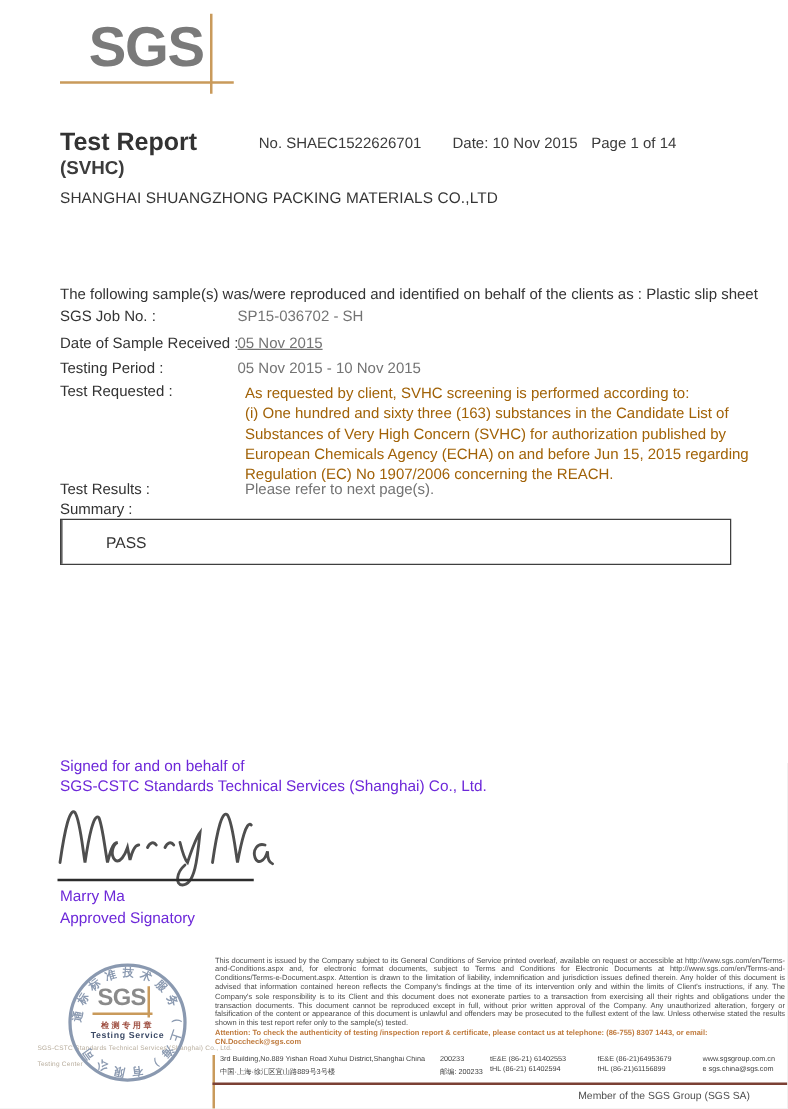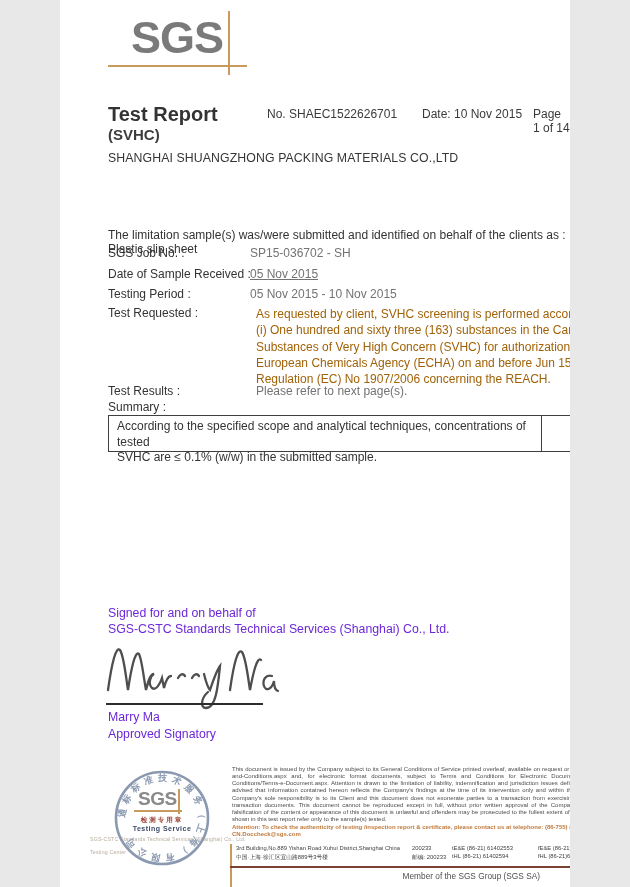--- a/index.html
+++ b/index.html
@@ -1,17 +1,17 @@
 <!DOCTYPE html>
 <html><head>
 <meta charset="utf-8">
 <style>
   html,body{margin:0;padding:0;background:#e8e8e8;}
   #page{
-    position:relative;width:510px;height:887px;margin:0 auto;background:#ffffff;
+    position:relative;width:630px;height:887px;margin:0 auto;background:#ffffff;
     font-family:"Liberation Sans","DejaVu Sans",sans-serif;color:#3a3a3a;overflow:hidden;
   }
   .abs{position:absolute;}
   .preline{white-space:pre-line;}
 
   
   #logo{left:48px;top:10px;width:142px;height:66px;}
   #logo .sgs{position:absolute;left:23px;top:2px;font-size:45px;line-height:52px;font-weight:bold;color:#7a7a7a;letter-spacing:-1px;}
   #logo .hline{position:absolute;left:0;top:55px;width:139px;height:2px;background:#c99a5b;}
   #logo .vline{position:absolute;left:120px;top:1px;width:2px;height:64px;background:#c99a5b;}
@@ -72,21 +72,21 @@
   </div>
 
   <div class="abs rpt-title">Test Report</div>
   <div class="abs rpt-sub">(SVHC)</div>
   <div class="abs hdr-item" style="left:207px;">No. SHAEC1522626701</div>
   <div class="abs hdr-item" style="left:362px;">Date: 10 Nov 2015</div>
   <div class="abs hdr-item" style="left:473px;">Page 1 of 14</div>
 
   <div class="abs client" style="top:151px;">SHANGHAI SHUANGZHONG PACKING MATERIALS CO.,LTD</div>
 
-  <div class="abs intro">The limitation sample(s) was/were submitted and identified on behalf of the clients as : Plastic slip sheet</div>
+  <div class="abs intro">The following sample(s) was/were reproduced and identified on behalf of the clients as : Plastic slip sheet</div>
 
   <div class="abs flabel" style="top:246px;">SGS Job No. :</div>
   <div class="abs fvalue" style="top:246px;">SP15-036702 - SH</div>
 
   <div class="abs flabel" style="top:267px;">Date of Sample Received :</div>
   <div class="abs fvalue" style="top:267px;text-decoration:underline;">05 Nov 2015</div>
 
   <div class="abs flabel" style="top:287px;">Testing Period :</div>
   <div class="abs fvalue" style="top:287px;">05 Nov 2015 - 10 Nov 2015</div>
 
@@ -95,22 +95,20 @@
 (i) One hundred and sixty three (163) substances in the Candidate List of
 Substances of Very High Concern (SVHC) for authorization published by
 European Chemicals Agency (ECHA) on and before Jun 15, 2015 regarding
 Regulation (EC) No 1907/2006 concerning the REACH.</div>
 
   <div class="abs flabel" style="top:384px;">Test Results :</div>
   <div class="abs fvalue" style="left:196px;top:384px;">Please refer to next page(s).</div>
 
   <div class="abs flabel" style="top:400px;">Summary :</div>
   <div class="abs sum-box">
-    <div class="sum-text preline">According to the specified scope and analytical techniques, concentrations of tested
-SVHC are ≤ 0.1% (w/w) in the submitted sample.</div>
     <div class="sum-pass">PASS</div>
   </div>
 
   <div class="abs sig-line" style="top:606px;">Signed for and on behalf of</div>
   <div class="abs sig-line" style="top:622px;">SGS-CSTC Standards Technical Services (Shanghai) Co., Ltd.</div>
 
   <svg id="sig-svg" class="abs" width="180" height="76" viewBox="0 0 180 76">
     <path d="M6,56 C10,28 14,12 18,16 C22,22 24,44 26,56 C29,36 33,16 37,20 C40,26 42,46 44,56 C46,48 48,40 52,40 C48,42 46,50 50,54 C54,57 58,50 60,44 L62,54 C64,46 66,42 69,42"></path>
     <path d="M76,44 C78,40 81,39 83,42 M90,44 C92,40 95,39 97,42"></path>
     <path d="M102,40 C104,48 106,54 108,56 C112,44 115,36 118,32 C116,52 114,74 104,74 C98,74 99,64 106,58"></path>

